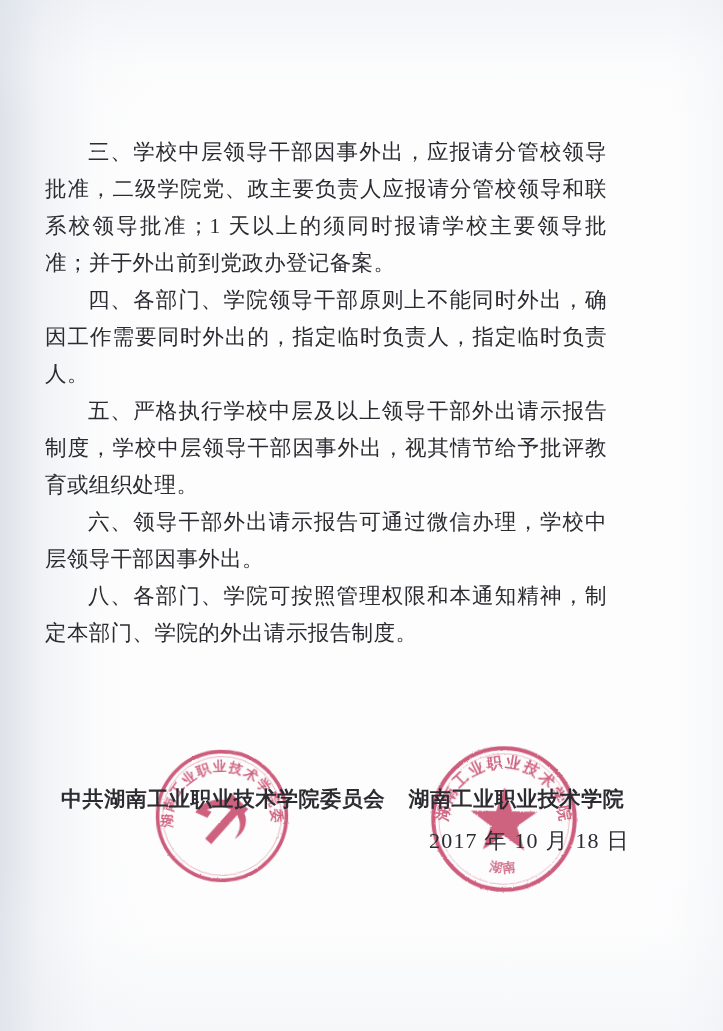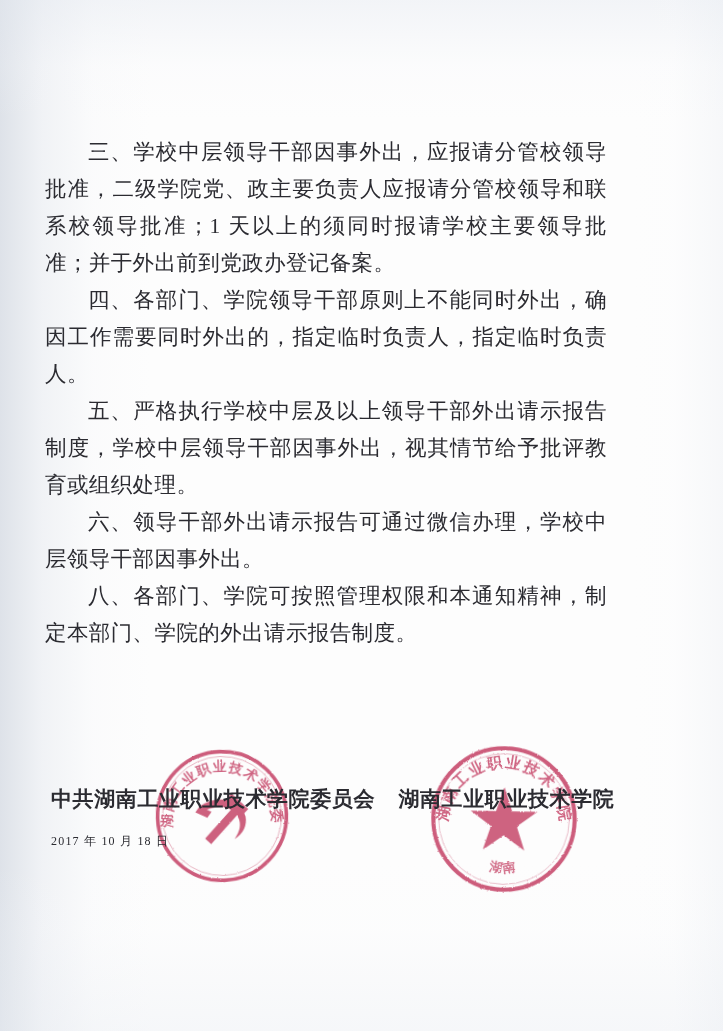--- a/index.html
+++ b/index.html
@@ -76,37 +76,38 @@
   .para {
     margin: 0 0 0 0;
     text-indent: 2em;
     text-align: justify;
     text-justify: inter-ideograph;
   }
 
   
   .sign-block {
     position: absolute;
-    left: 51px;
+    left: 61px;
     top: 782px;
     width: 560px;
     color: #2b2b31;
     font-size: 21px;
     line-height: 34px;
     letter-spacing: 0.6px;
     z-index: 4;
   }
   .sign-line {
     white-space: pre;
     font-weight: 600;
   }
   .date-line {
     margin-top: 8px;
+    margin-left: 368px;
     white-space: pre;
-    font-size: 12px;
+    font-size: 22px;
     letter-spacing: 1.2px;
   }
 
   
   .seal {
     position: absolute;
     border-radius: 50%;
     z-index: 2;
     opacity: 0.92;
     mix-blend-mode: multiply;

